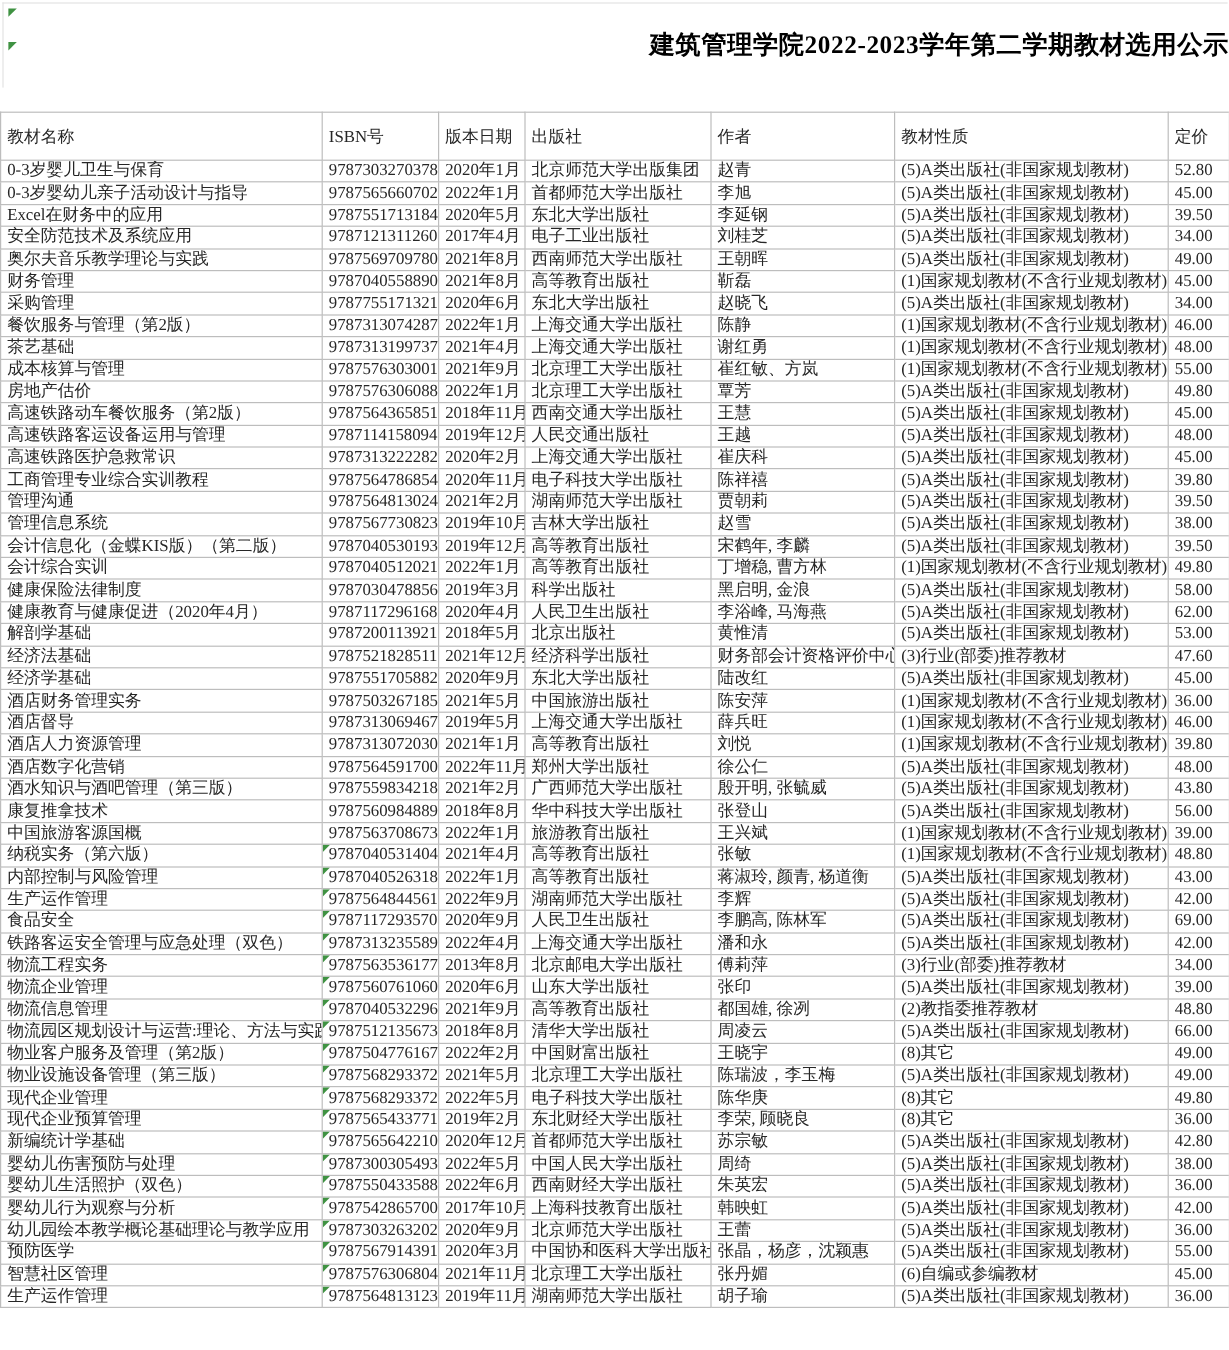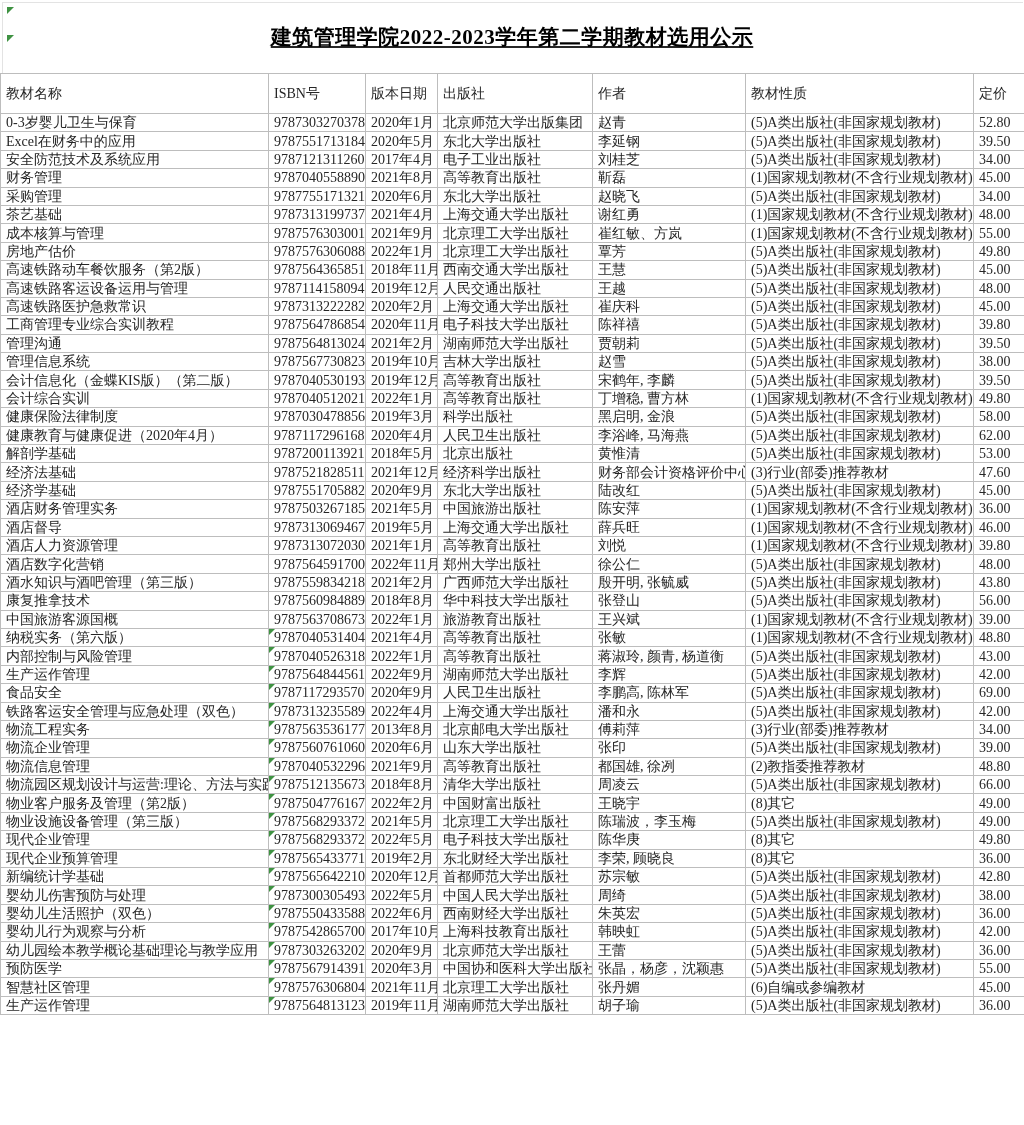--- a/index.html
+++ b/index.html
@@ -12,44 +12,43 @@
     position:absolute;left:2px;top:2px;width:1020px;height:70px;
     border-left:1px solid #e3e3e3;border-top:1px solid #e3e3e3;
   }
   .corner-flag{
     position:absolute;width:0;height:0;
     border-top:7px solid #3f9242;border-right:7px solid transparent;
   }
   .flag-a{left:7px;top:7px;}
   .flag-b{left:7px;top:35px;}
   .title-area{
-    height:73px;display:flex;align-items:center;justify-content:center;
+    height:73px;display:flex;align-items:center;justify-content:flex-end;
     position:relative;
-    text-decoration:underline;
   }
   .title-area h1{
     margin:0;font-size:21px;font-weight:bold;color:#000;letter-spacing:0.5px;
   }
   table{
     width:1024px;border-collapse:collapse;table-layout:fixed;
   }
   th,td{
     border:1px solid #bdbdbd;
     font-size:14px;font-weight:normal;text-align:left;
     padding:0 2px 0 5px;white-space:nowrap;overflow:hidden;
     box-sizing:border-box;position:relative;
   }
   th{height:40px;vertical-align:middle;}
   td{height:18.4px;line-height:17px;vertical-align:middle;}
   td .ind{
     position:absolute;left:0;top:0;width:0;height:0;
     border-top:6px solid #3f9242;border-right:6px solid transparent;
   }
   
-  table{border-right:1px solid #bdbdbd;}
+  table{border-right:1px solid #bdbdbd;margin-top:20px;}
 </style>
 </head>
 <body>
 
 <div class="sheet-edge"></div>
 <span class="corner-flag flag-a"></span>
 <span class="corner-flag flag-b"></span>
 
 <div class="title-area">
   <h1>建筑管理学院2022-2023学年第二学期教材选用公示</h1>
@@ -80,54 +79,81 @@
       <tr>
         <td>0-3岁婴儿卫生与保育</td>
         <td>9787303270378</td>
         <td>2020年1月</td>
         <td>北京师范大学出版集团</td>
         <td>赵青</td>
         <td>(5)A类出版社(非国家规划教材)</td>
         <td>52.80</td>
       </tr>
       <tr>
+        <td>0-3岁婴幼儿亲子活动设计与指导</td>
+        <td>9787565660702</td>
+        <td>2022年1月</td>
+        <td>首都师范大学出版社</td>
+        <td>李旭</td>
+        <td>(5)A类出版社(非国家规划教材)</td>
+        <td>45.00</td>
+      </tr>
+      <tr>
         <td>Excel在财务中的应用</td>
         <td>9787551713184</td>
         <td>2020年5月</td>
         <td>东北大学出版社</td>
         <td>李延钢</td>
         <td>(5)A类出版社(非国家规划教材)</td>
         <td>39.50</td>
       </tr>
       <tr>
         <td>安全防范技术及系统应用</td>
         <td>9787121311260</td>
         <td>2017年4月</td>
         <td>电子工业出版社</td>
         <td>刘桂芝</td>
         <td>(5)A类出版社(非国家规划教材)</td>
         <td>34.00</td>
       </tr>
       <tr>
+        <td>奥尔夫音乐教学理论与实践</td>
+        <td>9787569709780</td>
+        <td>2021年8月</td>
+        <td>西南师范大学出版社</td>
+        <td>王朝晖</td>
+        <td>(5)A类出版社(非国家规划教材)</td>
+        <td>49.00</td>
+      </tr>
+      <tr>
         <td>财务管理</td>
         <td>9787040558890</td>
         <td>2021年8月</td>
         <td>高等教育出版社</td>
         <td>靳磊</td>
         <td>(1)国家规划教材(不含行业规划教材)</td>
         <td>45.00</td>
       </tr>
       <tr>
         <td>采购管理</td>
         <td>97877551713214</td>
         <td>2020年6月</td>
         <td>东北大学出版社</td>
         <td>赵晓飞</td>
         <td>(5)A类出版社(非国家规划教材)</td>
         <td>34.00</td>
+      </tr>
+      <tr>
+        <td>餐饮服务与管理（第2版）</td>
+        <td>9787313074287</td>
+        <td>2022年1月</td>
+        <td>上海交通大学出版社</td>
+        <td>陈静</td>
+        <td>(1)国家规划教材(不含行业规划教材)</td>
+        <td>46.00</td>
       </tr>
       <tr>
         <td>茶艺基础</td>
         <td>9787313199737</td>
         <td>2021年4月</td>
         <td>上海交通大学出版社</td>
         <td>谢红勇</td>
         <td>(1)国家规划教材(不含行业规划教材)</td>
         <td>48.00</td>
       </tr>

